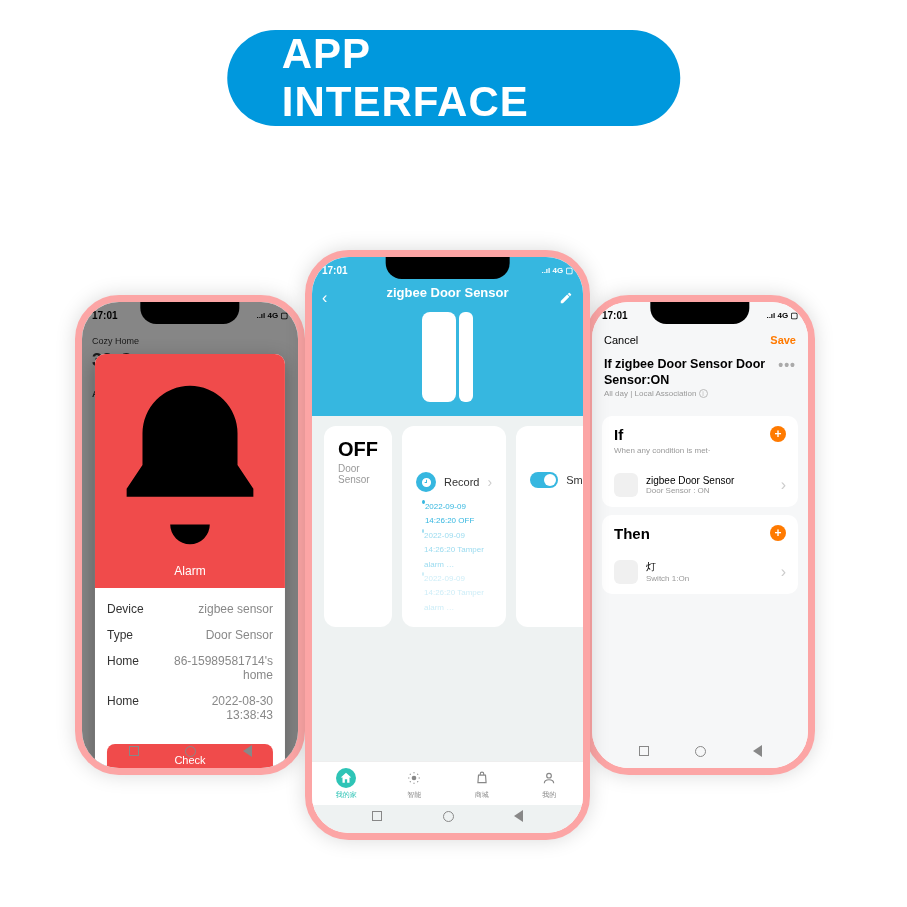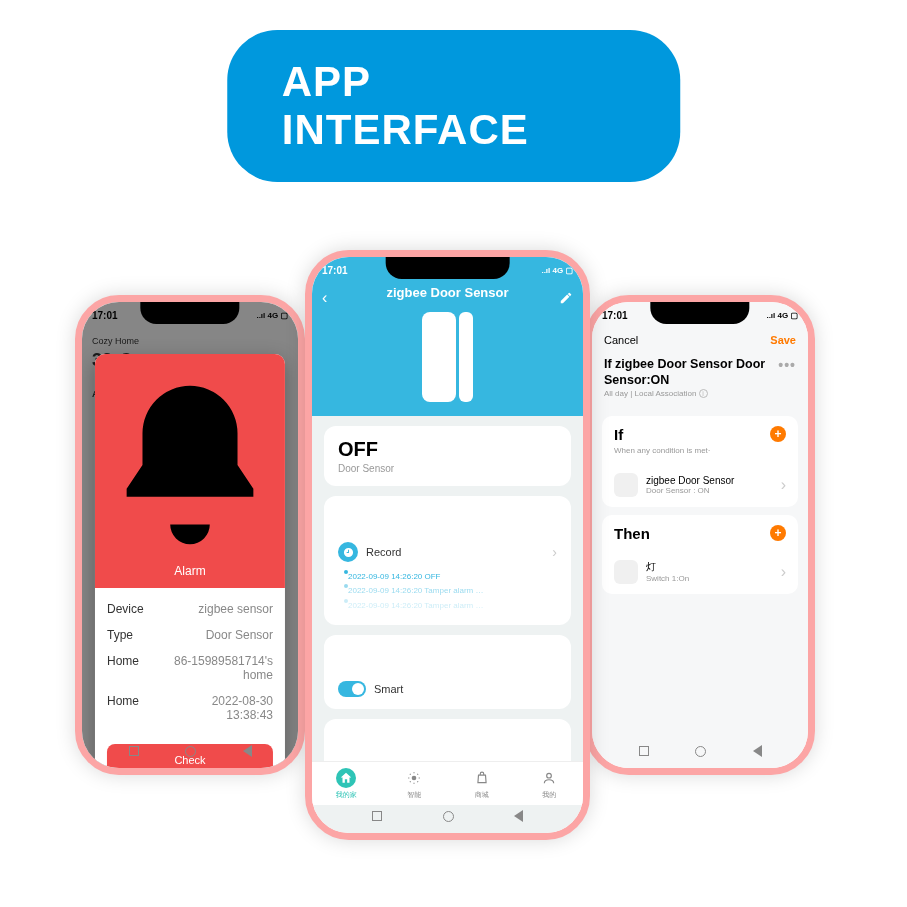--- a/index.html
+++ b/index.html
@@ -13,21 +13,21 @@
 }
 .title-pill {
   position: absolute;
   top: 30px;
   left: 50%;
   transform: translateX(-50%);
   background: #0098dd;
   color: #fff;
   font-size: 42px;
   font-weight: 700;
-  padding: 28px 55px;
+  padding: 0 55px;
   border-radius: 50px;
   letter-spacing: 1px;
 }
 .phones {
   position: absolute;
   top: 250px;
   left: 0;
   width: 907px;
   height: 650px;
 }
@@ -133,21 +133,21 @@
 .sensor-img {
   width: 62px; height: 90px;
   margin: 12px auto 0;
   position: relative;
   display: flex;
   gap: 3px;
   justify-content: center;
 }
 .sensor-img .p1 { width: 34px; background:#fff; border-radius:8px; }
 .sensor-img .p2 { width: 14px; background:#fff; border-radius:6px; }
-.center .cards { padding: 10px 12px; display:flex; flex-direction:column; gap:10px; }
+.center .cards { padding: 10px 12px; display:flex; flex-direction:row; gap:10px; }
 .ccard { background:#fff; border-radius:12px; padding:12px 14px; }
 .ccard .big { font-size: 20px; font-weight:700; }
 .ccard .sub { font-size: 10px; color:#999; margin-top:2px; }
 .ccard .row { display:flex; align-items:center; gap:8px; font-size:11px; color:#333;margin-top:34px;}
 .ccard .dot { width:20px; height:20px; background:#36b7e0; border-radius:50%; display:flex; align-items:center; justify-content:center;}
 .ccard .dot svg { width: 11px; height:11px; fill:#fff;}
 .ccard .chev { margin-left:auto; color:#ccc; font-size:14px;}
 .record-list { margin:8px 0 0 6px; font-size:8px; line-height:1.8;}
 .record-list .r { color:#36b7e0; display:flex; gap:0;}
 .record-list .r.fade1 { opacity:0.5; }

